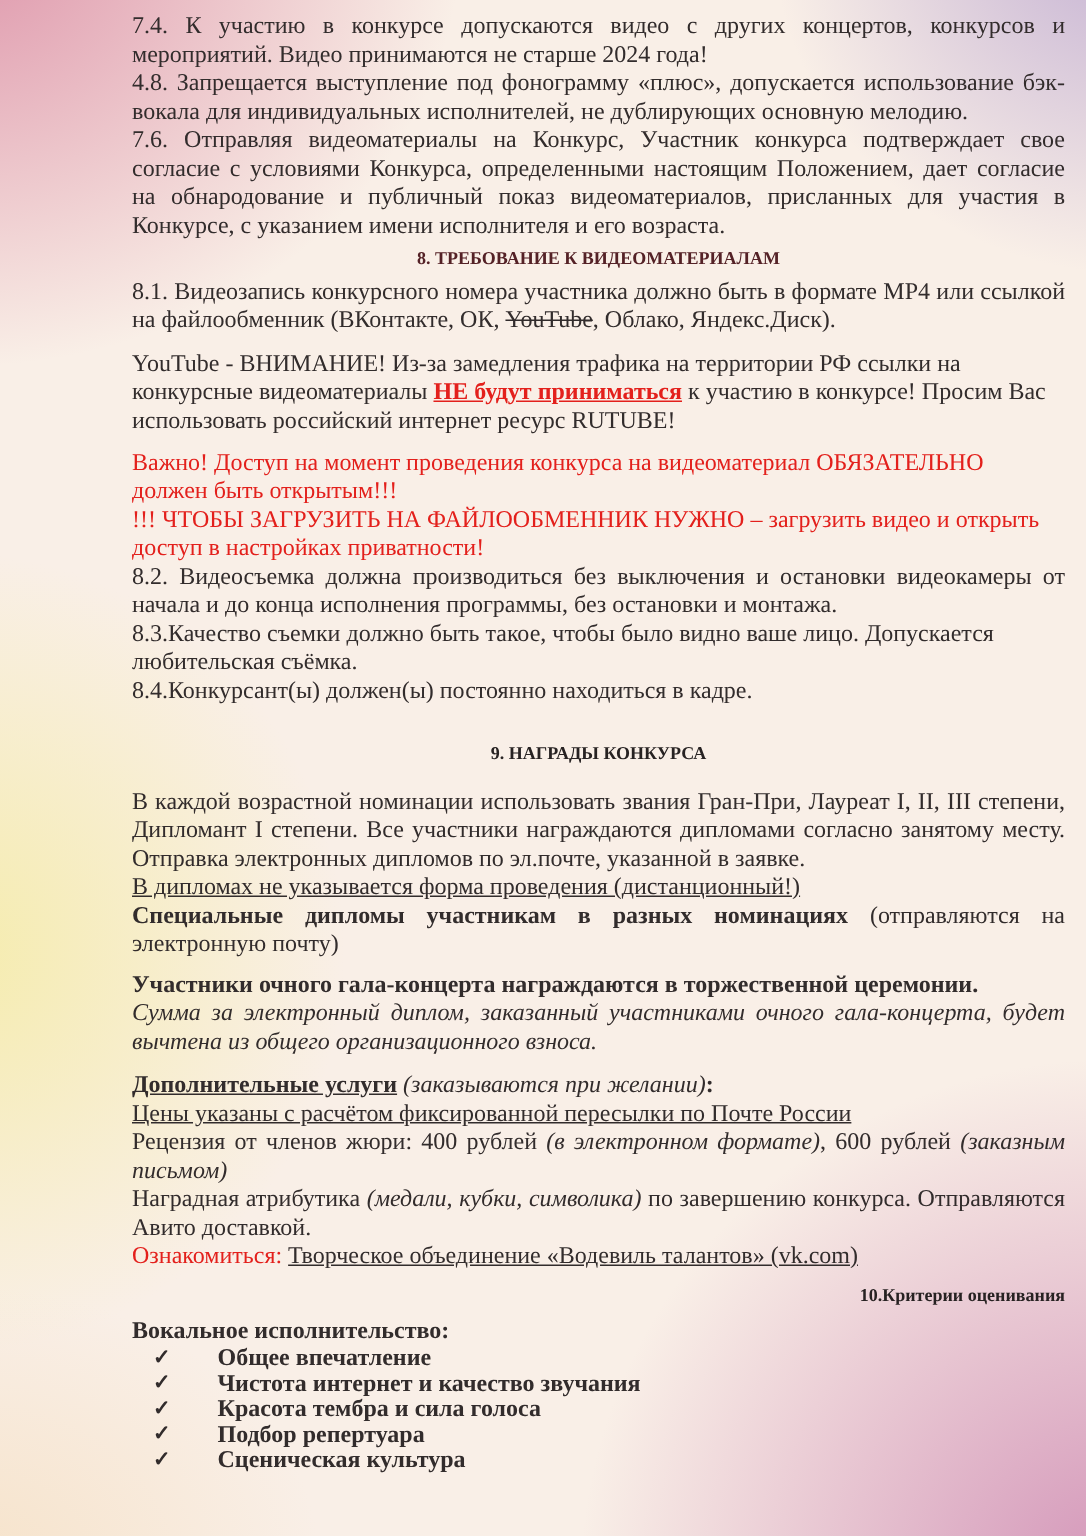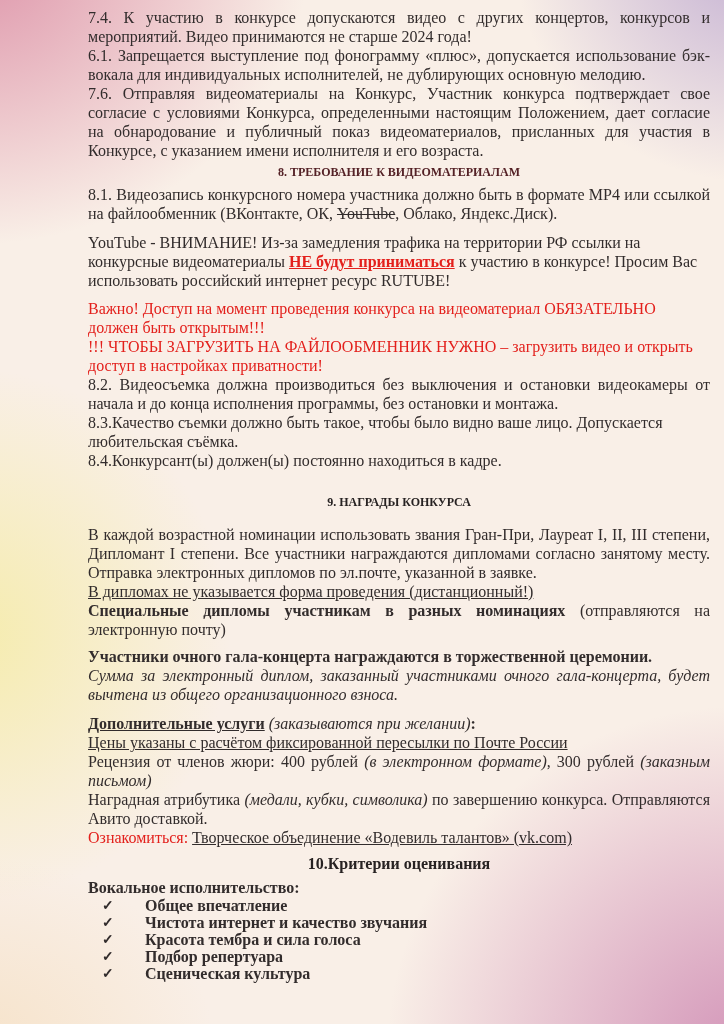--- a/index.html
+++ b/index.html
@@ -15,33 +15,33 @@
     font-size:16px;line-height:19px;
     color:#322c2c;
   }
   .content p{margin:0;}
   .j{text-align:justify;}
   .b{font-weight:bold;}
   .i{font-style:italic;}
   .u{text-decoration:underline;}
   .strike{text-decoration:line-through;}
   .hd2{font-weight:bold;text-align:center;font-size:12px;line-height:21px;margin:2px 0;}
-  .hd1{font-weight:bold;text-align:center;font-size:16px;line-height:25px;margin:4px 0 2px 0;}
+  .hd1{font-weight:bold;text-align:right;font-size:12px;line-height:25px;margin:4px 0 2px 0;}
   .check-item{position:relative;padding-left:57px;font-weight:bold;font-size:16px;line-height:17px;}
   .check-mark{position:absolute;left:14px;top:0;font-weight:bold;font-size:14px;}
   .spacer{width:100%;}
   a.doclink{color:inherit;text-decoration:underline;cursor:pointer;}
 </style>
 </head>
 <body>
 
 <div class="page" style="background: radial-gradient(75% 45% at -4% -4%, rgba(220, 143, 166, 0.95) 0%, rgba(220, 143, 166, 0) 62%), radial-gradient(55% 38% at 104% -5%, rgba(185, 164, 207, 0.85) 0%, rgba(185, 164, 207, 0) 60%), radial-gradient(80% 55% at 103% 103%, rgba(209, 144, 182, 0.95) 0%, rgba(209, 144, 182, 0) 62%), radial-gradient(55% 40% at -4% 62%, rgba(245, 236, 171, 0.96) 0%, rgba(245, 236, 171, 0) 65%), radial-gradient(50% 28% at -3% 102%, rgba(246, 226, 200, 0.94) 0%, rgba(246, 226, 200, 0) 65%), rgb(249, 239, 231);">
   <div class="content">
       <p class="j"><span>7.4. К участию в конкурсе допускаются видео с других концертов, конкурсов и мероприятий. Видео принимаются не старше 2024 года!</span></p>
-      <p class="j"><span>6.1. Запрещается выступление под фонограмму «плюс», допускается использование бэк-вокала для индивидуальных исполнителей, не дублирующих основную мелодию.</span></p>
+      <p class="j"><span>4.8. Запрещается выступление под фонограмму «плюс», допускается использование бэк-вокала для индивидуальных исполнителей, не дублирующих основную мелодию.</span></p>
       <p class="j"><span>7.6. Отправляя видеоматериалы на Конкурс, Участник конкурса подтверждает свое согласие с условиями Конкурса, определенными настоящим Положением, дает согласие на обнародование и публичный показ видеоматериалов, присланных для участия в Конкурсе, с указанием имени исполнителя и его возраста.</span></p>
       <div class="hd2" style="color: rgb(84, 33, 38);"><span class="b">8. ТРЕБОВАНИЕ К ВИДЕОМАТЕРИАЛАМ</span></div>
       <p class="j"><span>8.1. Видеозапись конкурсного номера участника должно быть в формате MP4 или ссылкой на файлообменник (ВКонтакте, ОК, </span><span class="strike">YouTube</span><span>, Облако, Яндекс.Диск).</span></p>
       <div class="spacer" style="height: 10px;"></div>
       <p><span>YouTube -  ВНИМАНИЕ! Из-за замедления трафика на территории РФ ссылки на конкурсные видеоматериалы </span><span class="b u" style="color: rgb(227, 32, 28);">НЕ будут приниматься</span><span> к участию в конкурсе! Просим Вас использовать российский интернет ресурс RUTUBE!</span></p>
       <div class="spacer" style="height: 9px;"></div>
       <p><span style="color: rgb(227, 32, 28);">Важно! Доступ на момент проведения конкурса на видеоматериал ОБЯЗАТЕЛЬНО должен быть открытым!!!</span></p>
       <p><span style="color: rgb(227, 32, 28);">!!! ЧТОБЫ ЗАГРУЗИТЬ НА ФАЙЛООБМЕННИК НУЖНО – загрузить видео и открыть доступ в настройках приватности!</span></p>
       <p class="j"><span>8.2. Видеосъемка должна производиться без выключения и остановки видеокамеры от начала и до конца исполнения программы, без остановки и монтажа.</span></p>
       <p><span>8.3.Качество съемки должно быть такое, чтобы было видно ваше лицо. Допускается любительская съёмка.</span></p>
@@ -51,21 +51,21 @@
       <div class="spacer" style="height: 10px;"></div>
       <p class="j"><span>В каждой возрастной номинации использовать звания Гран-При, Лауреат I, II, III степени, Дипломант I степени. Все участники награждаются дипломами согласно занятому месту. Отправка электронных дипломов по эл.почте, указанной в заявке.</span></p>
       <p><span class="u">В дипломах не указывается форма проведения (дистанционный!)</span></p>
       <p class="j"><span class="b">Специальные дипломы участникам в разных номинациях</span><span> (отправляются на электронную почту)</span></p>
       <div class="spacer" style="height: 8px;"></div>
       <p><span class="b">Участники очного гала-концерта награждаются в торжественной церемонии.</span></p>
       <p class="j"><span class="i">Сумма за электронный диплом, заказанный участниками очного гала-концерта, будет вычтена из общего организационного взноса.</span></p>
       <div class="spacer" style="height: 10px;"></div>
       <p><span class="b u">Дополнительные услуги</span><span class="i"> (заказываются при желании)</span><span class="b">:</span></p>
       <p><span class="u">Цены указаны с расчётом фиксированной пересылки по Почте России</span></p>
-      <p class="j"><span>Рецензия от членов жюри: 400 рублей </span><span class="i">(в электронном формате)</span><span>, 300 рублей </span><span class="i">(заказным письмом)</span></p>
+      <p class="j"><span>Рецензия от членов жюри: 400 рублей </span><span class="i">(в электронном формате)</span><span>, 600 рублей </span><span class="i">(заказным письмом)</span></p>
       <p class="j"><span>Наградная атрибутика </span><span class="i">(медали, кубки, символика)</span><span> по завершению конкурса. Отправляются Авито доставкой.</span></p>
       <p><span style="color: rgb(227, 32, 28);">Ознакомиться:</span><span> </span><a class="u doclink">Творческое объединение «Водевиль талантов» (vk.com)</a></p>
       <div class="hd1" style="color: rgb(39, 34, 34);"><span class="b">10.Критерии оценивания</span></div>
       <p><span class="b">Вокальное исполнительство:</span></p>
       <div class="check-item"><span class="check-mark">✓</span><span>Общее впечатление</span></div>
       <div class="check-item"><span class="check-mark">✓</span><span>Чистота интернет и качество звучания</span></div>
       <div class="check-item"><span class="check-mark">✓</span><span>Красота тембра и сила голоса</span></div>
       <div class="check-item"><span class="check-mark">✓</span><span>Подбор репертуара</span></div>
       <div class="check-item"><span class="check-mark">✓</span><span>Сценическая культура</span></div>
       <div class="spacer" style="height: 8px;"></div>

